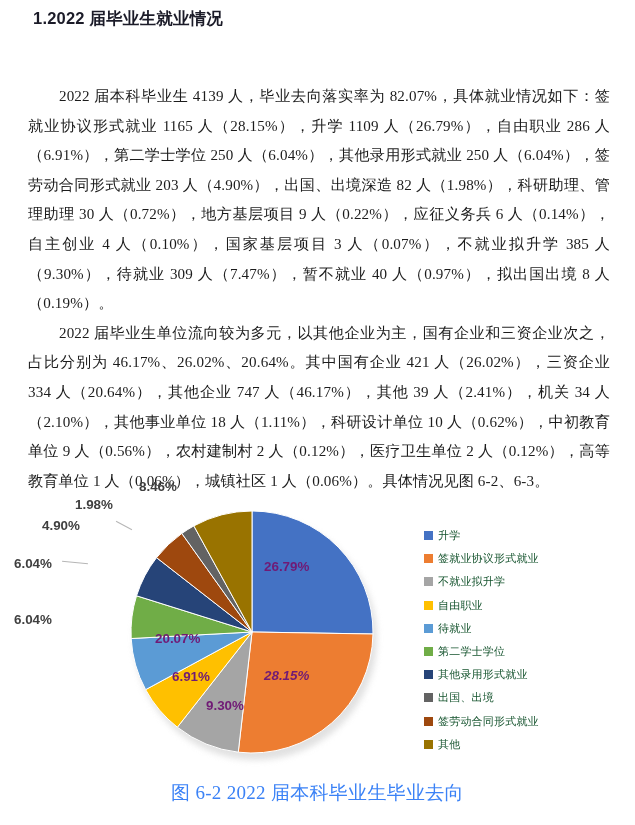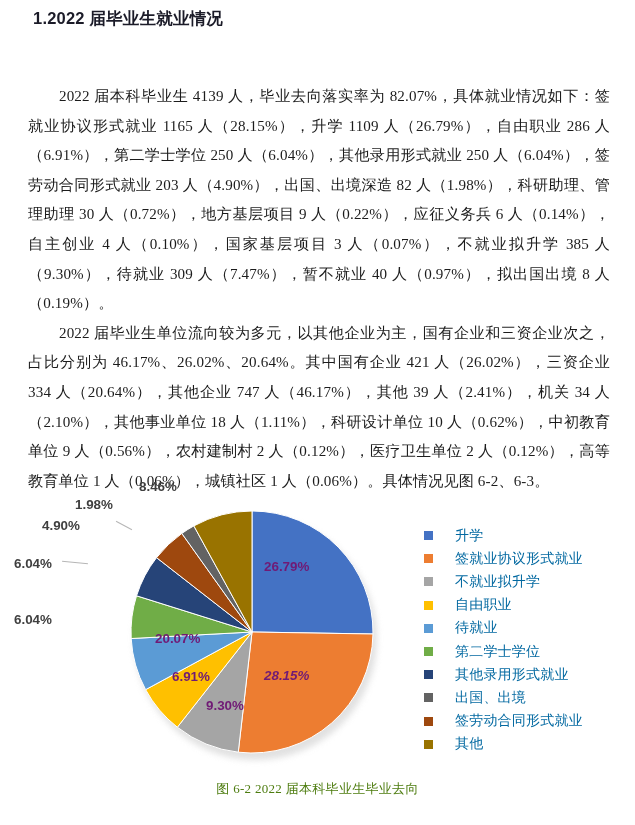--- a/index.html
+++ b/index.html
@@ -117,36 +117,35 @@
     height: 23.2px;
   }
   .legend-swatch {
     width: 9px;
     height: 9px;
     margin-right: 5px;
     flex: 0 0 auto;
   }
   .legend-label {
     font-family: "Liberation Sans", "DejaVu Sans", sans-serif;
-    font-size: 14px;
-    color: #0369a1;
+    font-size: 11px;
+    color: #14532d;
     white-space: nowrap;
     letter-spacing: .2px;
-    margin-left: 17px;
   }
 
   
   .caption {
     position: absolute;
     left: 0;
     top: 780px;
     width: 635px;
     text-align: center;
-    font-size: 13px;
-    color: #4d7c0f;
+    font-size: 19px;
+    color: #3b82f6;
     letter-spacing: .3px;
   }
 </style>
 </head>
 <body>
 
 <div class="page">
 
   <div class="section-title">1.2022 届毕业生就业情况</div>
 

